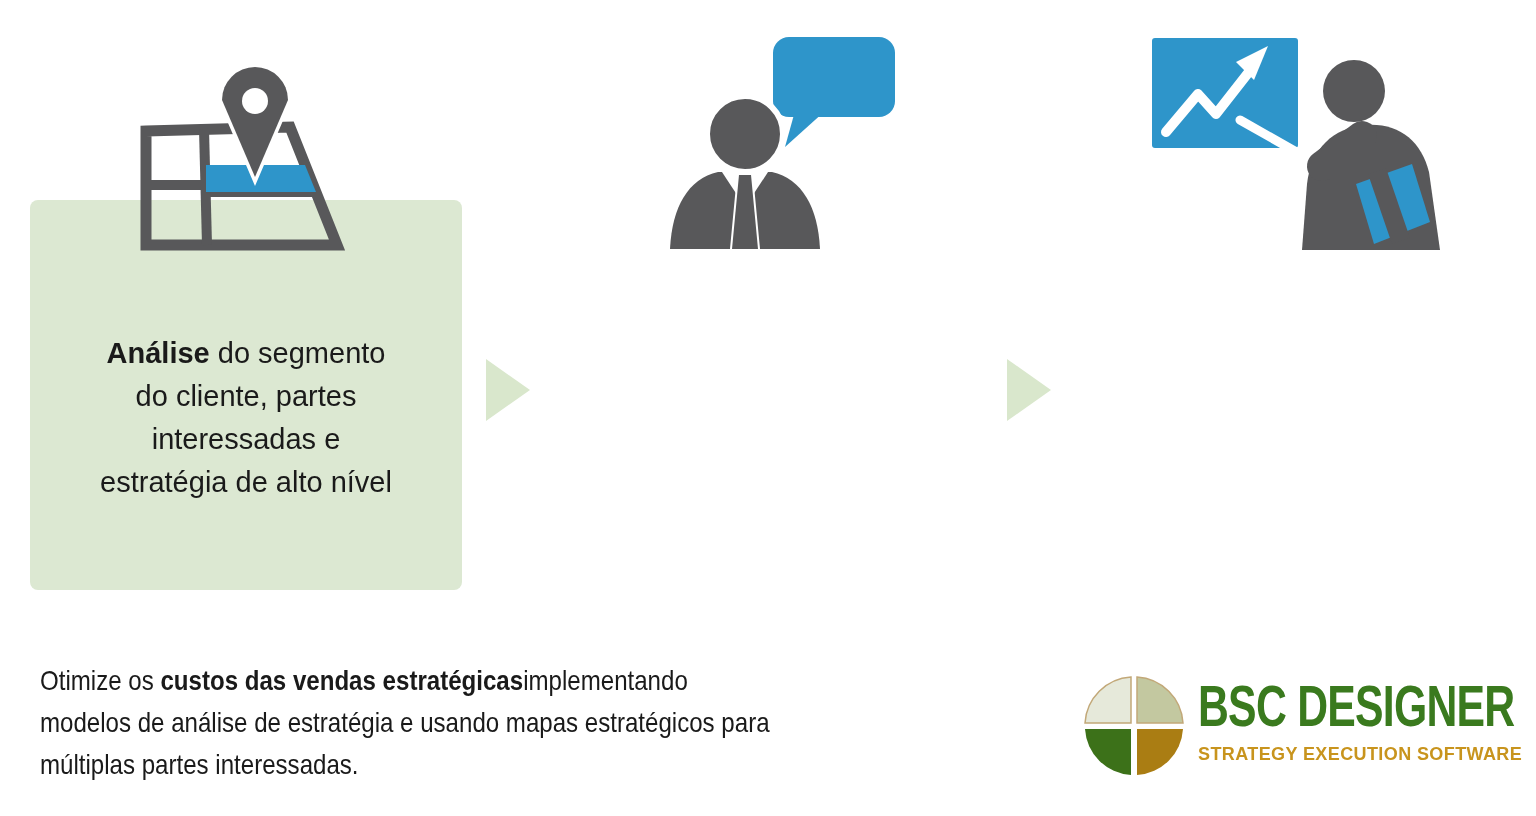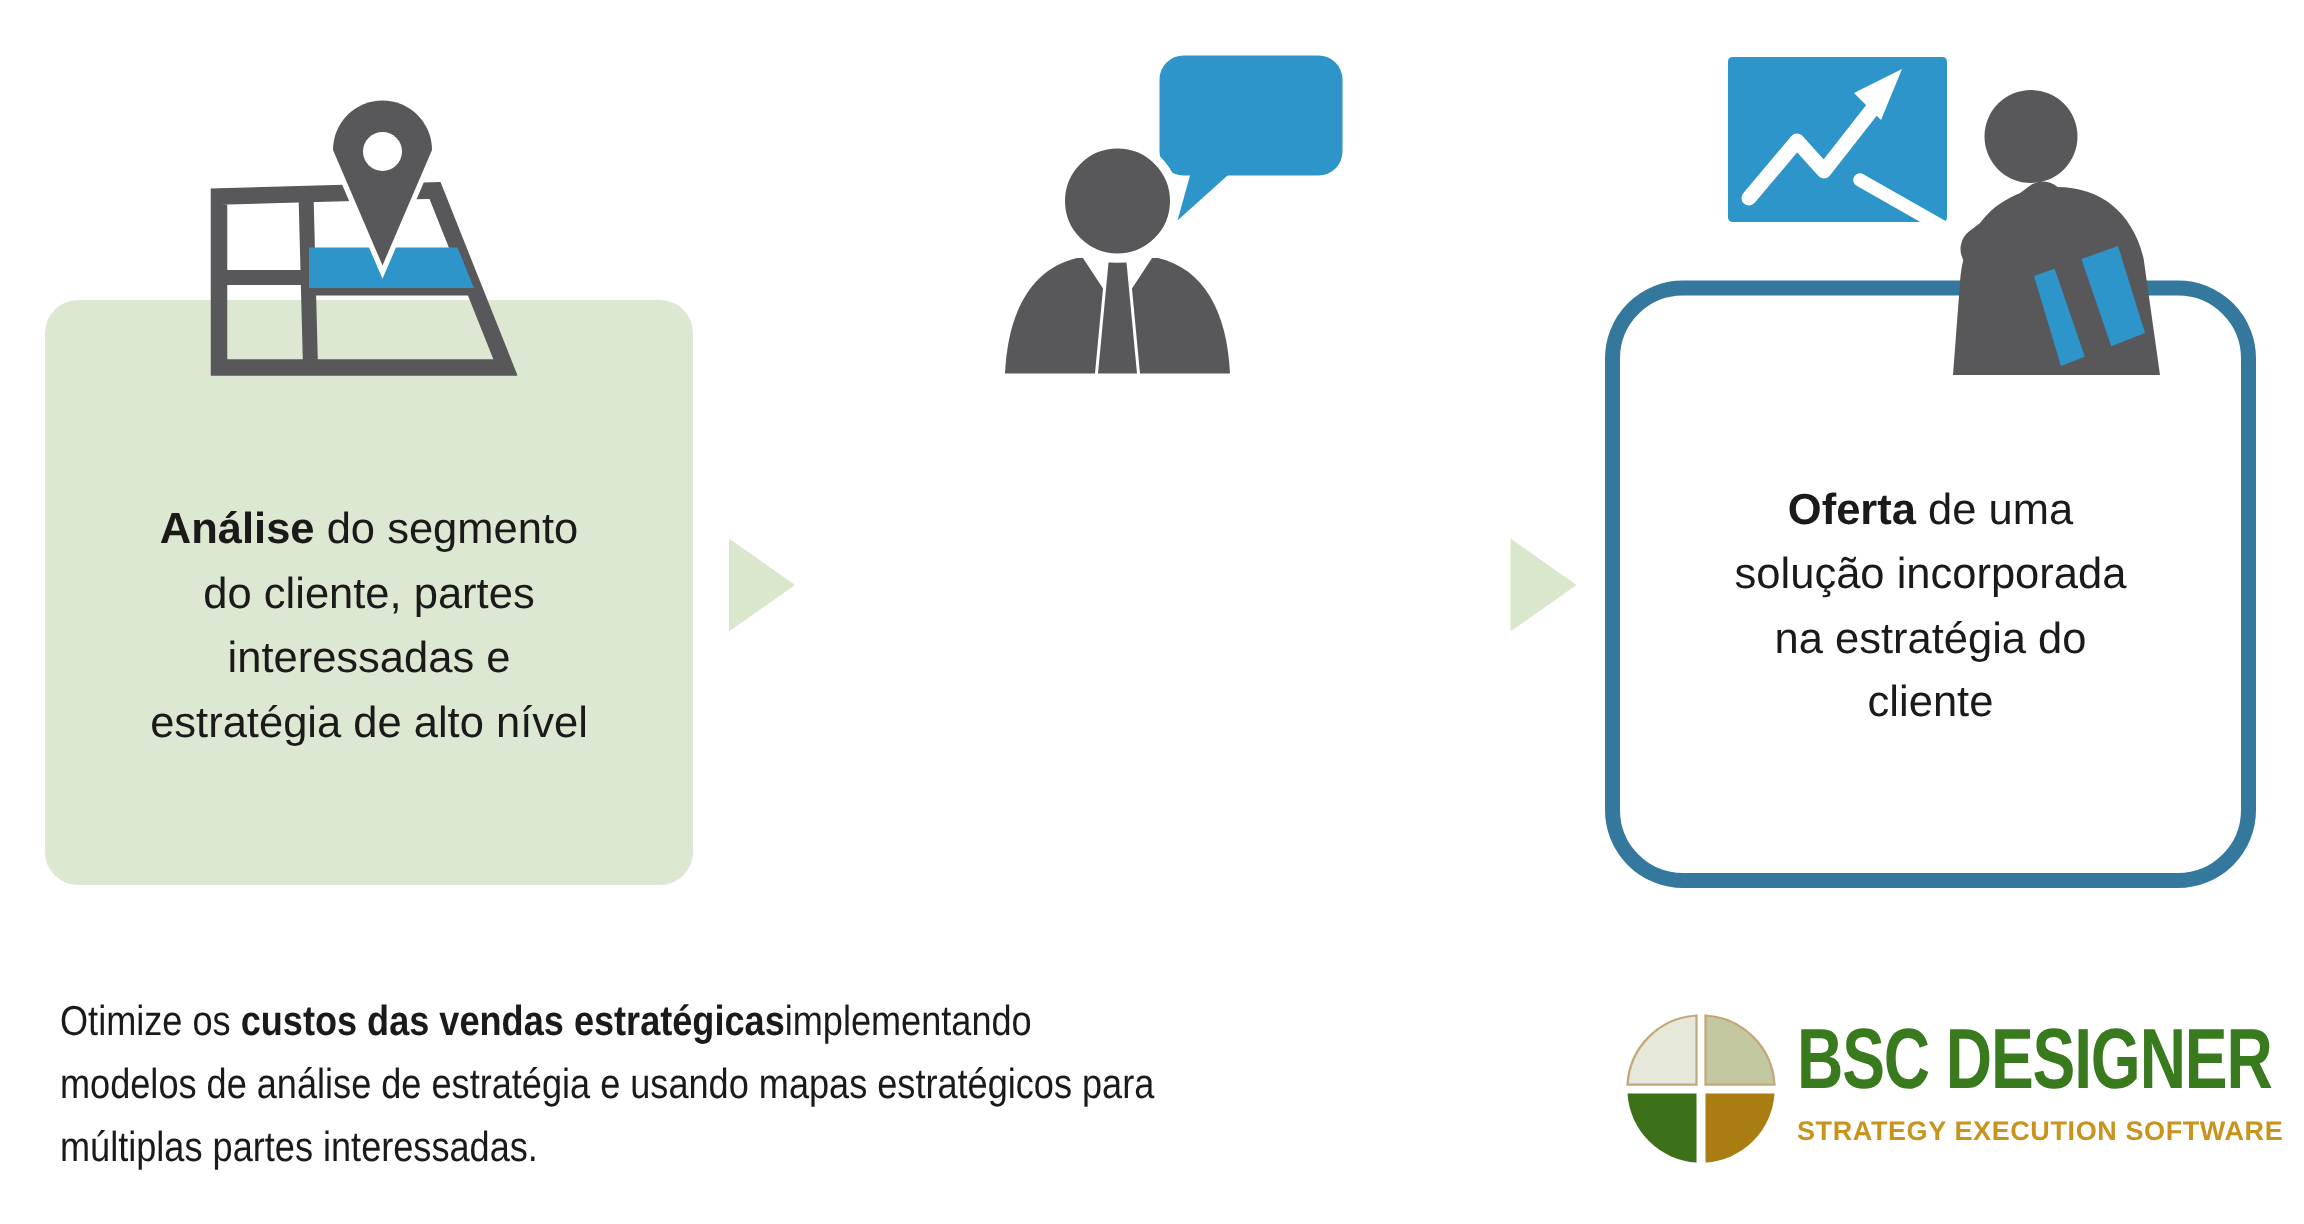--- a/index.html
+++ b/index.html
@@ -3,21 +3,21 @@
 <meta charset="utf-8">
 <style>
   :root{
     --blue:#2e95ca; --box1:#dce8d2; --box2:#b5d1a0; --arrow:#d9e7cc;
     --gray:#58585a; --border3:#35789d; --logo-green:#3a7a1e; --logo-gold:#c8941d;
     --qtl:#e6e9da; --qtr:#c3c8a0; --qbl:#3c7119; --qbr:#aa7d13; --txt:#1a1a1a;
   }
   html,body{margin:0;padding:0;background:#fff;}
   .stage{position:relative;width:1536px;height:816px;background:#fff;overflow:hidden;
          font-family:"Liberation Sans",sans-serif;color:var(--txt);}
-  .box{position:absolute;border-radius:22px;display:flex;align-items:center;justify-content:center;}
+  .box{position:absolute;border-radius:8px;display:flex;align-items:center;justify-content:center;}
   .box1{left:30px;top:200px;width:432px;height:390px;background:var(--box1);}
   .box2{left:546px;top:190px;width:441px;height:403px;background:var(--box2);}
   .box3{left:1070px;top:187px;width:434px;height:405px;background:#fff;
         border:10px solid var(--border3);border-radius:52px;box-sizing:border-box;}
   .step-text{white-space:pre-line;text-align:center;font-size:29px;line-height:1.48;
              margin-top:46px;}
   .step-text b{font-weight:700;}
   .arrow{position:absolute;width:0;height:0;border-left:44px solid var(--arrow);
          border-top:31px solid transparent;border-bottom:31px solid transparent;}
   .arrow1{left:486px;top:359px;}
@@ -45,26 +45,20 @@
 <div class="stage">
 
   <div class="box box1">
     <div class="step-text"><b>Análise</b><span> do segmento
 do cliente, partes
 interessadas e
 estratégia de alto nível</span></div>
   </div>
 
 
-  <div class="box box3">
-    <div class="step-text" style="margin-top:30px"><b>Oferta</b><span> de uma
-solução incorporada
-na estratégia do
-cliente</span></div>
-  </div>
 
   <div class="arrow arrow1"></div>
   <div class="arrow arrow2"></div>
 
   <svg class="icon icon-map" width="205" height="195" viewBox="0 0 205 195">
     <path class="stroke-dark" stroke-width="11" d="M6,71 L150,67 L197,185 L6,185 Z"></path>
     <path class="stroke-dark" stroke-width="10" d="M64,69 L67,185"></path>
     <path class="stroke-dark" stroke-width="10" d="M6,125 L66,125"></path>
     <path class="stroke-dark" stroke-width="10" d="M67,132 L176,132"></path>
     <polygon class="fill-blue" points="66,105 165,105 176,132 66,132"></polygon>

